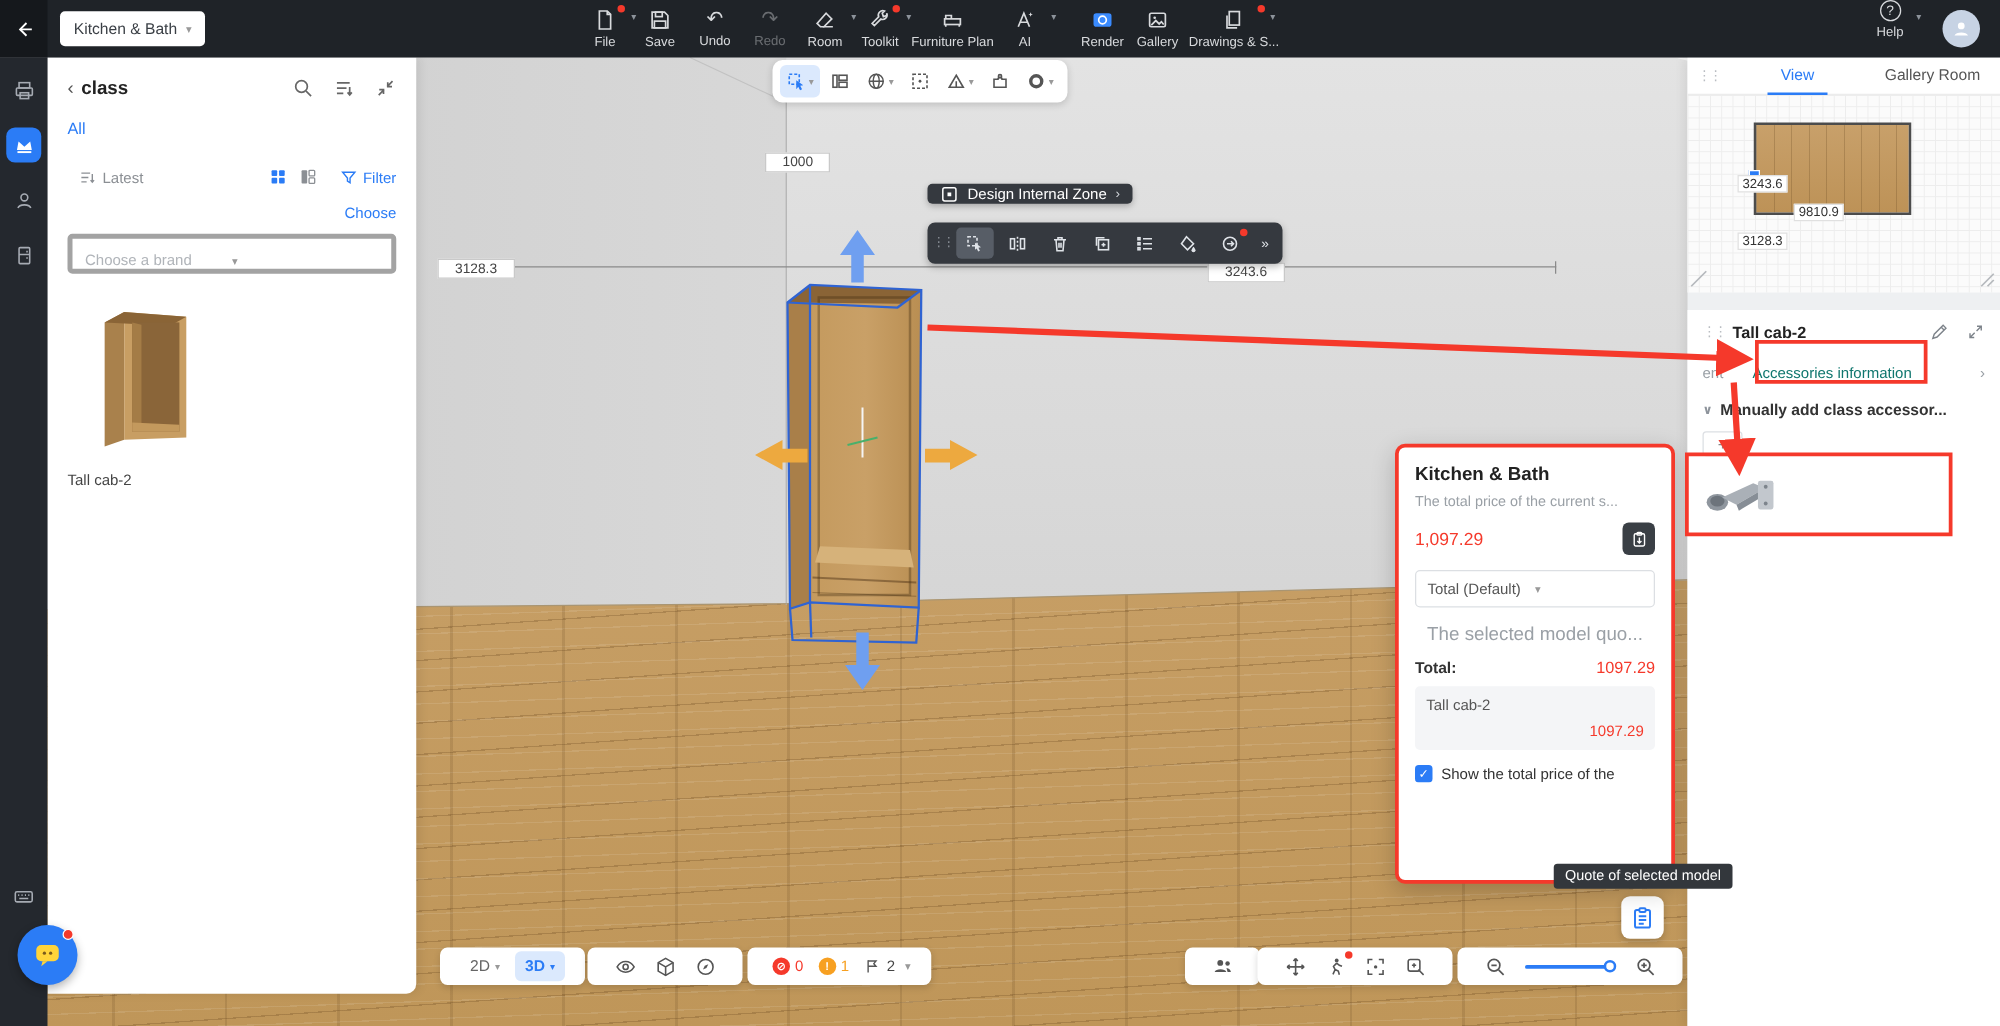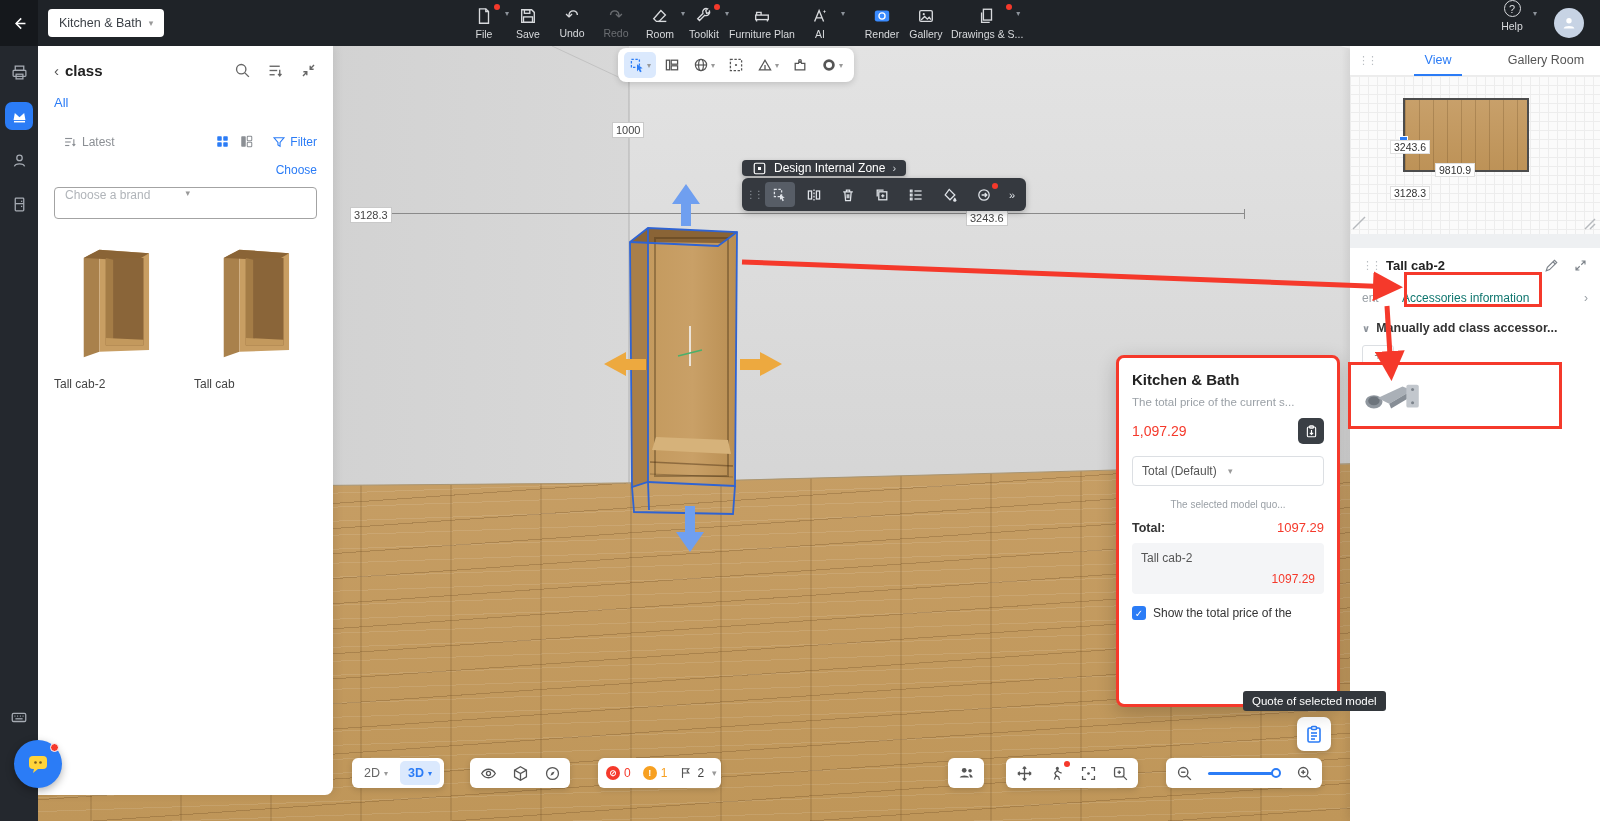--- a/index.html
+++ b/index.html
@@ -19,30 +19,30 @@
   repeating-linear-gradient(90deg,rgba(92,62,26,.16) 0 2px,transparent 2px 90px),
   repeating-linear-gradient(178deg,rgba(255,255,255,.10) 0 1px,transparent 1px 14px),
   repeating-linear-gradient(176deg,rgba(104,70,30,.28) 0 1px,transparent 1px 25px),
   linear-gradient(180deg,#cfa873,#bf9659)}
 .scene-lines{position:absolute;left:0;top:0;z-index:1;pointer-events:none}
 
 
 .dimline-h{position:absolute;left:385px;top:213px;width:860px;border-top:1px solid #8a8a8a;z-index:4}
 .dimline-h::before,.dimline-h::after{content:"";position:absolute;top:-5px;width:1px;height:10px;background:#8a8a8a}
 .dimline-h::before{left:0}.dimline-h::after{right:0}
-.dimlabel{position:absolute;background:#fff;border:1px solid #c9c9c9;font-size:11px;color:#444;padding:1px 3px;z-index:5;white-space:nowrap}
+.dimlabel{position:absolute;background:#fff;border:1px solid #c9c9c9;font-size:11px;color:#444;padding:1px 13px;z-index:5;white-space:nowrap}
 
 
 .subbar{position:absolute;left:618px;top:48px;height:34px;background:#fff;border-radius:8px;box-shadow:0 2px 6px rgba(0,0,0,.15);display:flex;align-items:center;padding:0 6px;gap:3px;z-index:10}
 .subtool{display:flex;align-items:center;gap:2px;height:26px;padding:0 5px;border-radius:5px;color:#555;cursor:pointer}
 .subtool.active{background:#dbe9fd;color:#2b7cf6}
 .subtool .tcaret{font-size:8px;color:#999}
 
 
-.zone-pill{position:absolute;left:742px;top:160px;height:16px;background:#35393f;border-radius:4px;color:#fff;display:flex;align-items:center;gap:7px;padding:0 10px;font-size:12px;z-index:10;box-shadow:0 2px 5px rgba(0,0,0,.25)}
+.zone-pill{position:absolute;left:742px;top:147px;height:16px;background:#35393f;border-radius:4px;color:#fff;display:flex;align-items:center;gap:7px;padding:0 10px;font-size:12px;z-index:10;box-shadow:0 2px 5px rgba(0,0,0,.25)}
 .ctxbar{position:absolute;left:742px;top:178px;height:33px;background:#35393f;border-radius:6px;display:flex;align-items:center;padding:0 5px;gap:4px;color:#dfe3e8;z-index:10;box-shadow:0 2px 6px rgba(0,0,0,.25)}
 .ctxbtn{position:relative;width:30px;height:25px;display:flex;align-items:center;justify-content:center;border-radius:4px;cursor:pointer}
 .ctxbtn.active{background:#575d66}
 .ctxbtn .badge{position:absolute;top:1px;right:1px;width:6px;height:6px;border-radius:50%;background:#f5392b}
 
 
 .topbar{position:absolute;left:0;top:0;right:0;height:46px;background:#1f2328;display:flex;align-items:center;z-index:50}
 .back-btn{width:38px;height:46px;background:#15181c;border:none;color:#fff;display:flex;align-items:center;justify-content:center;cursor:pointer}
 .room-pill{margin-left:10px;height:28px;background:#fff;border-radius:4px;display:flex;align-items:center;gap:7px;padding:0 11px;font-size:12.5px;color:#3a3f45;cursor:pointer}
 .room-pill .tcaret{font-size:9px;color:#999}
@@ -67,32 +67,32 @@
 .lpanel{position:absolute;left:38px;top:46px;width:295px;height:749px;background:#fff;z-index:30;border-radius:0 0 8px 0;box-shadow:3px 0 8px rgba(0,0,0,.08);padding:16px 16px 0}
 .lp-head{display:flex;align-items:center;gap:6px}
 .lp-title{font-size:15px;font-weight:bold;color:#222;flex:1}
 .lp-head .ico{color:#666;margin-left:10px;cursor:pointer}
 .lp-all{margin-top:16px;color:#2b7cf6;font-size:13px;display:inline-block;cursor:pointer}
 .lp-controls{margin-top:24px;display:flex;align-items:center;color:#8b8f94}
 .lp-controls .sort{display:flex;align-items:center;gap:5px;flex:1;cursor:pointer}
 .lp-controls .ico{margin-left:9px;cursor:pointer}
 .lp-filter{display:flex;align-items:center;gap:4px;color:#2b7cf6;margin-left:9px;cursor:pointer}
 .lp-reset{margin-top:14px;text-align:right;color:#2b7cf6;cursor:pointer}
-.brand-select{margin-top:10px;height:32px;border:1px solid #a3a3a3;border-radius:4px;display:flex;align-items:flex-start;padding:0 10px;color:#b0b4b9;cursor:pointer}
+.brand-select{margin-top:10px;height:32px;border:4px solid #a3a3a3;border-radius:4px;display:flex;align-items:flex-end;padding:0 10px;color:#b0b4b9;cursor:pointer}
 .brand-select span{flex:1}
 .cards{margin-top:18px;display:flex;gap:18px}
 .card{width:122px;cursor:pointer}
 .card .img{width:122px;height:132px;display:flex;align-items:center;justify-content:center}
 .card .cname{margin-top:8px;color:#444}
 
 
 .cabinet{position:absolute;left:560px;top:150px;z-index:6}
 
 
-.pill{position:absolute;height:30px;background:#fff;border-radius:6px;box-shadow:0 2px 6px rgba(0,0,0,.14);display:flex;align-items:center;z-index:12;padding:0 4px;gap:4px;color:#555}
+.pill{position:absolute;height:30px;background:#fff;border-radius:6px;box-shadow:0 2px 6px rgba(0,0,0,.14);display:flex;align-items:center;z-index:12;padding:0 16px;gap:4px;color:#555}
 .mode{display:flex;align-items:center;gap:4px;padding:0 8px;height:24px;border-radius:5px;color:#666;cursor:pointer;font-size:12.5px}
 .mode.active{background:#dbe9fd;color:#2b7cf6;font-weight:bold}
 .mode .tcaret{font-size:8px}
 .pbtn{width:28px;height:24px;display:flex;align-items:center;justify-content:center;border-radius:4px;color:#555;cursor:pointer;position:relative}
 .pbtn .badge{position:absolute;top:0;right:0;width:6px;height:6px;border-radius:50%;background:#f5392b}
 .cnt{display:flex;align-items:center;gap:4px;padding:0 4px;cursor:pointer}
 .cico{width:14px;height:14px;border-radius:50%;display:flex;align-items:center;justify-content:center;color:#fff;font-size:9px;font-weight:bold}
 .slider{width:72px;height:3px;background:#2b7cf6;border-radius:2px;position:relative;margin:0 6px;cursor:pointer}
 .slider .knob{position:absolute;right:-1px;top:-4px;width:10px;height:10px;border-radius:50%;background:#fff;border:2px solid #2b7cf6}
 .quote-fab{position:absolute;left:1297px;top:717px;width:34px;height:34px;background:#fff;border-radius:7px;box-shadow:0 2px 6px rgba(0,0,0,.18);display:flex;align-items:center;justify-content:center;z-index:24;color:#2b7cf6;cursor:pointer}
@@ -132,21 +132,21 @@
 
 .qpanel{position:absolute;left:1116px;top:355px;width:224px;height:352px;background:#fff;border:3px solid #f5392b;border-radius:8px;box-shadow:0 6px 20px rgba(0,0,0,.2);padding:13px 13px;z-index:25}
 .q-title{font-size:15px;font-weight:bold;color:#222}
 .q-sub{margin-top:8px;font-size:11.5px;color:#9aa0a6;white-space:nowrap;overflow:hidden}
 .q-price-row{margin-top:10px;display:flex;align-items:center}
 .q-price{color:#f5392b;font-size:14px;flex:1}
 .q-clip{width:26px;height:26px;background:#3a3f45;border-radius:5px;display:flex;align-items:center;justify-content:center;color:#fff;cursor:pointer}
 .q-select{margin-top:12px;height:30px;border:1px solid #dcdfe3;border-radius:4px;display:flex;align-items:center;padding:0 9px;color:#555;cursor:pointer}
 .q-select span{flex:1}
 .q-setpkg{margin-top:10px;width:100%;height:30px;border:1px solid #e7e9ec;background:#fff;border-radius:4px;color:#c3c7cc;font-size:12px;font-family:"Liberation Sans",sans-serif}
-.q-note{margin-top:13px;text-align:center;color:#9aa0a6;font-size:10px;white-space:nowrap;overflow:hidden}
+.q-note{margin-top:13px;text-align:center;color:#9aa0a6;font-size:15px;white-space:nowrap;overflow:hidden}
 .q-total{margin-top:10px;display:flex;align-items:center}
 .q-total .tl{font-weight:bold;color:#333;font-size:12.5px;flex:1}
 .q-total .tv{color:#f5392b;font-size:13px}
 .q-item{margin-top:8px;background:#f4f5f7;border-radius:4px;padding:8px 9px}
 .q-item .in{color:#555}
 .q-item .ip{margin-top:7px;text-align:right;color:#f5392b}
 .q-check{margin-top:12px;display:flex;align-items:center;gap:7px;white-space:nowrap;overflow:hidden}
 .cbx{width:14px;height:14px;background:#2b7cf6;border-radius:3px;color:#fff;font-size:10px;display:flex;align-items:center;justify-content:center;flex:none;cursor:pointer}
 .tooltip{position:absolute;left:1243px;top:691px;background:#33373c;color:#fff;font-size:11.5px;padding:4px 9px;border-radius:3px;z-index:60;white-space:nowrap}
 
@@ -627,33 +627,20 @@
             <polygon points="16,16 33,7 33,118 16,124" fill="#a9814c"></polygon>
             <polygon points="33,7 87,11 87,116 33,118" fill="#c89e63"></polygon>
             <polygon points="16,16 33,7 87,11 73,19" fill="#8a6436"></polygon>
             <rect x="40" y="16" width="41" height="95" fill="#8a6539"></rect>
             <polygon points="40,16 48,18 48,110 40,111" fill="#a47c46"></polygon>
             <polygon points="40,103 81,105 81,111 40,111" fill="#c3995d"></polygon>
           </svg>
         </div>
         <div class="cname">Tall cab-2</div>
       </div>
-      <div class="card">
-        <div class="img">
-          <svg width="92" height="126" viewBox="0 0 100 130">
-            <polygon points="16,16 33,7 33,118 16,124" fill="#a9814c"></polygon>
-            <polygon points="33,7 87,11 87,116 33,118" fill="#c89e63"></polygon>
-            <polygon points="16,16 33,7 87,11 73,19" fill="#8a6436"></polygon>
-            <rect x="40" y="16" width="41" height="95" fill="#8a6539"></rect>
-            <polygon points="40,16 48,18 48,110 40,111" fill="#a47c46"></polygon>
-            <polygon points="40,103 81,105 81,111 40,111" fill="#c3995d"></polygon>
-          </svg>
-        </div>
-        <div class="cname">Tall cab</div>
-      </div>
     </div>
   </aside>
 
   <div class="pill" style="left:352px;top:758px">
     <span class="mode">
       <span>2D</span>
       <span class="tcaret">▾</span>
     </span>
     <span class="mode active">
       <span>3D</span>

